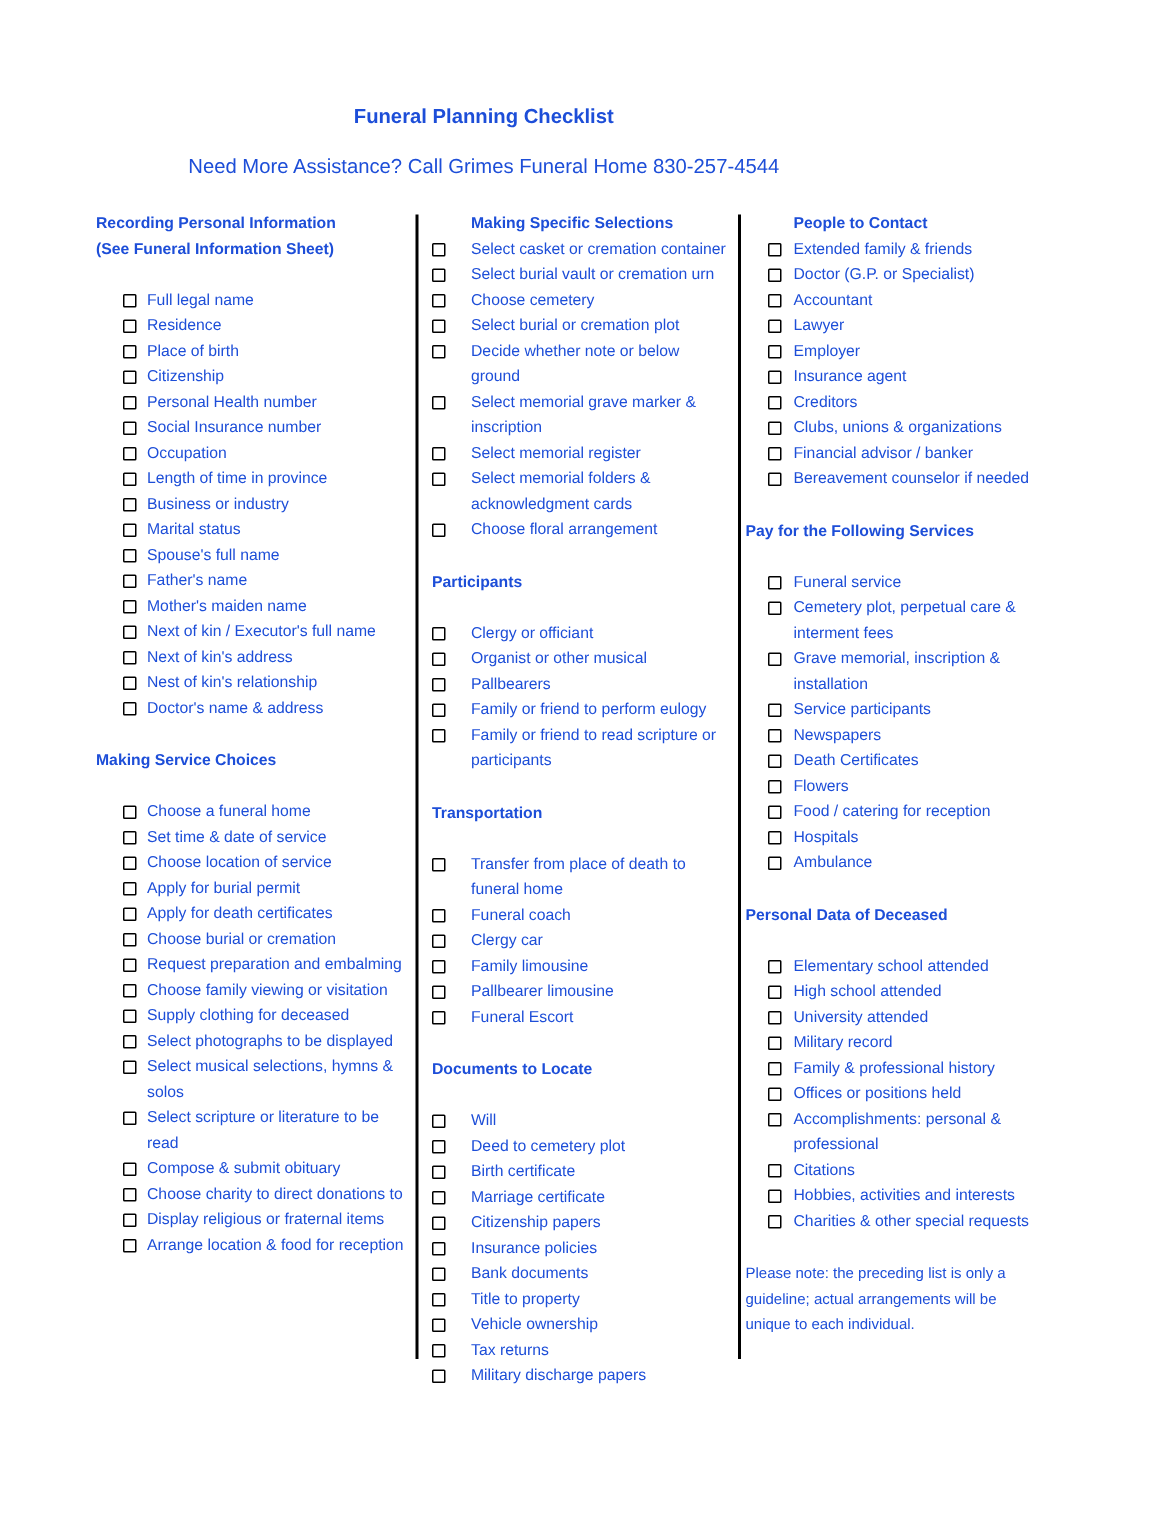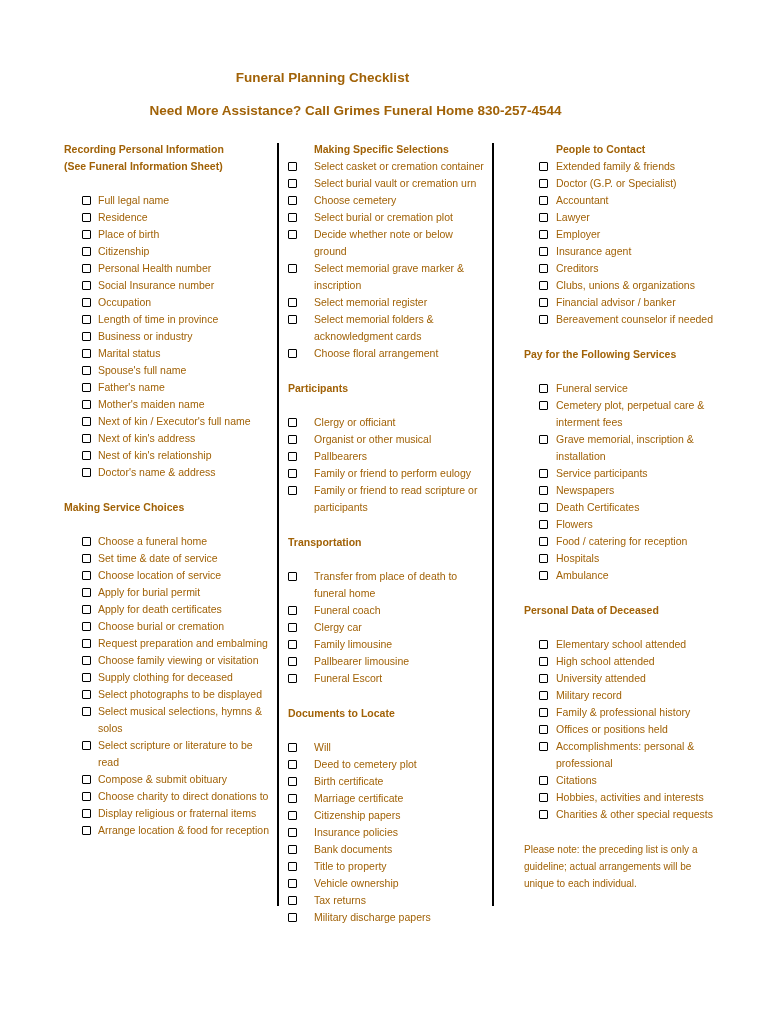--- a/index.html
+++ b/index.html
@@ -1,41 +1,41 @@
 <!DOCTYPE html>
 <html><head>
 <meta charset="utf-8">
 <style>
   html,body { margin:0; padding:0; background:#ffffff; }
   .page {
     position:relative;
     width:768px; height:1021px;
     background:#ffffff;
-    color:#a16207;
+    color:#1d4ed8;
     font-family:"Liberation Sans","DejaVu Sans",sans-serif;
     overflow:hidden;
   }
   .doc-title {
     position:absolute; top:69px; left:0; width:645px;
     text-align:center; font-weight:bold; font-size:13.5px; line-height:17px;
   }
   .doc-subtitle {
     position:absolute; top:102px; left:0; width:645px;
-    text-align:center; font-weight:bold; font-size:13.5px; line-height:17px;padding-left:33px;
+    text-align:center; font-weight:normal; font-size:13.5px; line-height:17px;
   }
   .divider {
     position:absolute; top:143px; height:763px; width:2px;
     background:#000000;
   }
   .divider-1 { left:277px; }
   .divider-2 { left:492px; }
   .column { position:absolute; top:141px; }
   .col-1 { left:64px;  width:212px; --cb-ml:18px; --cb-mr:7px;  --text-indent:34px; }
   .col-2 { left:288px; width:200px; --cb-ml:0px;  --cb-mr:17px; --text-indent:26px; }
-  .col-3 { left:524px; width:222px; --cb-ml:15px; --cb-mr:8px;  --text-indent:32px; }
+  .col-3 { left:497px; width:222px; --cb-ml:15px; --cb-mr:8px;  --text-indent:32px; }
   .section { margin-bottom:18px; }
   .section-heading {
     font-weight:bold; font-size:10.5px; line-height:17px;
     white-space:pre;
   }
   .heading-indent { padding-left:var(--text-indent); }
   .items.gap { margin-top:17px; }
   .item { display:flex; align-items:flex-start; }
   .checkbox {
     flex:none;

